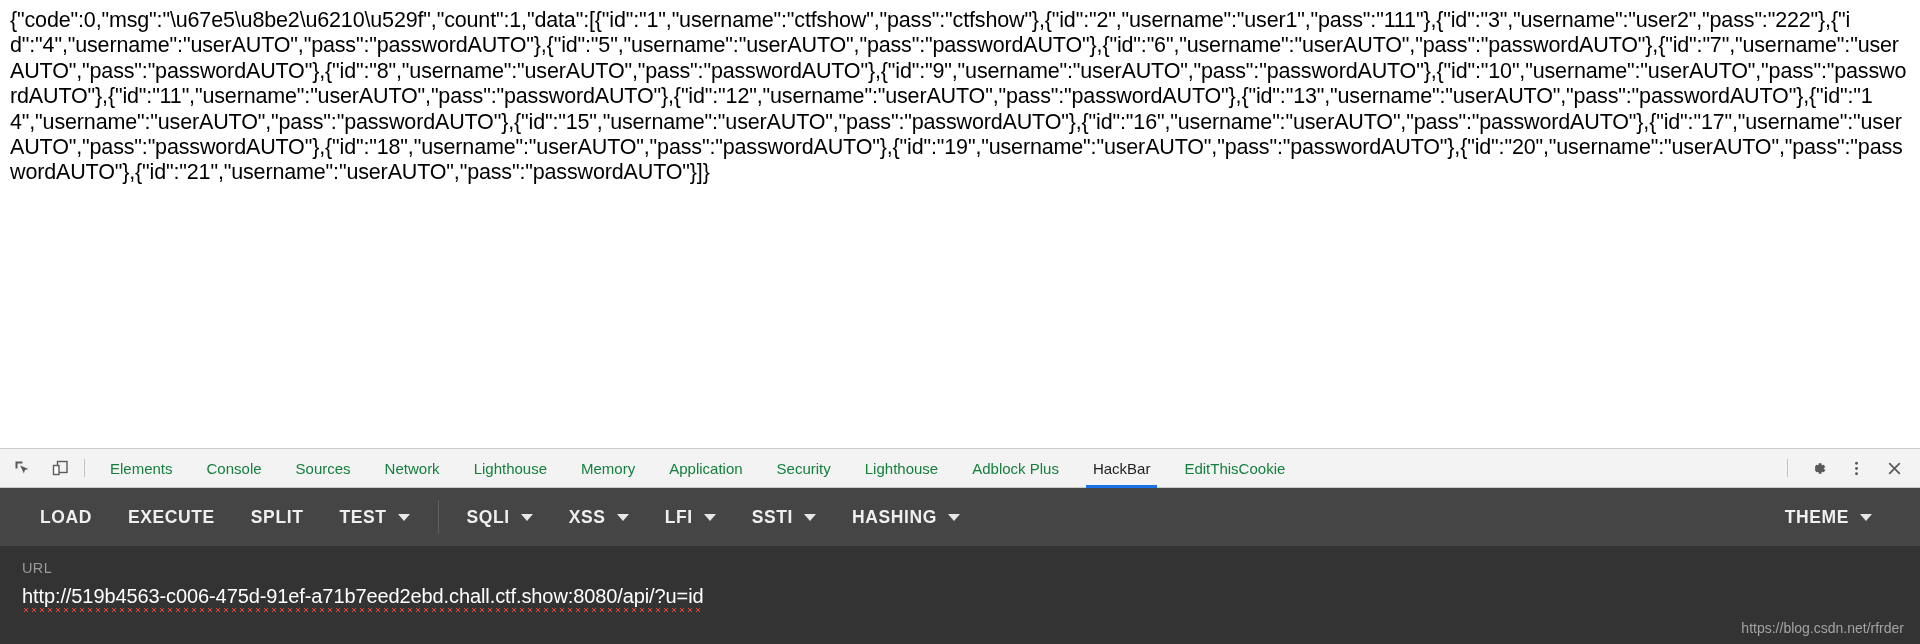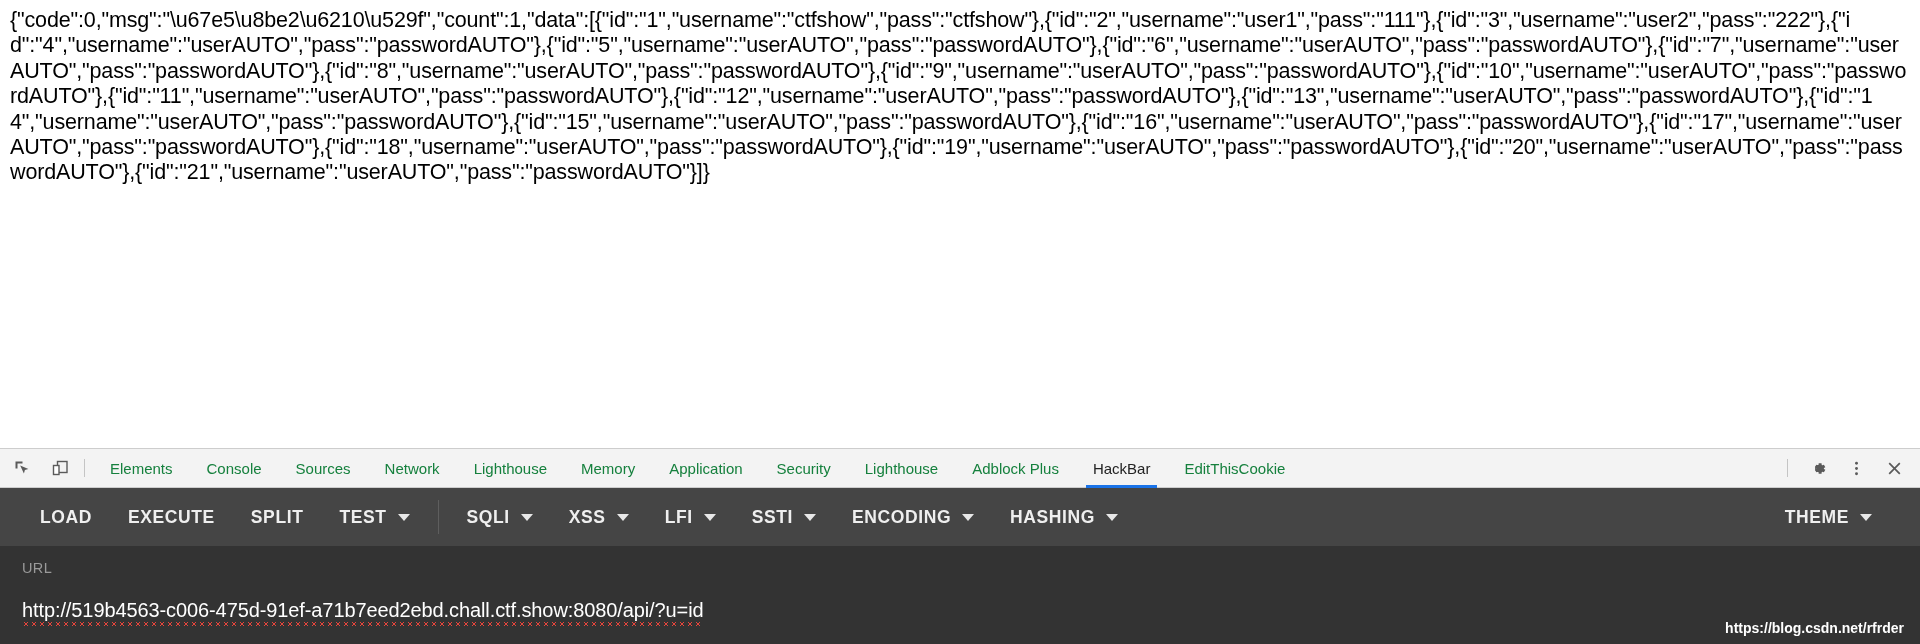--- a/index.html
+++ b/index.html
@@ -150,43 +150,42 @@
     height: 98px;
     background: #333333;
     padding: 14px 0 0 22px;
     box-sizing: border-box;
     position: relative;
   }
   #url-label {
     color: #9a9a9a;
     font-size: 14.5px;
     letter-spacing: 0.4px;
-    margin-bottom: 23px;
+    margin-bottom: 9px;
   }
   #url-value {
     color: #ffffff;
     font-size: 20px;
     letter-spacing: -0.1px;
     display: inline-block;
     padding-bottom: 4px;
     background-repeat: repeat-x;
     background-position: left bottom;
     background-size: 8px 4px;
     background-image:
       linear-gradient(45deg, transparent 45%, #e8453c 45%, #e8453c 55%, transparent 55%),
       linear-gradient(-45deg, transparent 45%, #e8453c 45%, #e8453c 55%, transparent 55%);
     cursor: text;
   }
   #watermark {
     position: absolute;
     right: 16px;
     bottom: 8px;
-    color: #ffffff;
+    color: #a3a3a3;
     font-size: 14px;
-    font-weight: bold;
   }
 </style>
 </head>
 <body>
 
 <div id="response-pane">
   <pre id="response-text">{"code":0,"msg":"\u67e5\u8be2\u6210\u529f","count":1,"data":[{"id":"1","username":"ctfshow","pass":"ctfshow"},{"id":"2","username":"user1","pass":"111"},{"id":"3","username":"user2","pass":"222"},{"id":"4","username":"userAUTO","pass":"passwordAUTO"},{"id":"5","username":"userAUTO","pass":"passwordAUTO"},{"id":"6","username":"userAUTO","pass":"passwordAUTO"},{"id":"7","username":"userAUTO","pass":"passwordAUTO"},{"id":"8","username":"userAUTO","pass":"passwordAUTO"},{"id":"9","username":"userAUTO","pass":"passwordAUTO"},{"id":"10","username":"userAUTO","pass":"passwordAUTO"},{"id":"11","username":"userAUTO","pass":"passwordAUTO"},{"id":"12","username":"userAUTO","pass":"passwordAUTO"},{"id":"13","username":"userAUTO","pass":"passwordAUTO"},{"id":"14","username":"userAUTO","pass":"passwordAUTO"},{"id":"15","username":"userAUTO","pass":"passwordAUTO"},{"id":"16","username":"userAUTO","pass":"passwordAUTO"},{"id":"17","username":"userAUTO","pass":"passwordAUTO"},{"id":"18","username":"userAUTO","pass":"passwordAUTO"},{"id":"19","username":"userAUTO","pass":"passwordAUTO"},{"id":"20","username":"userAUTO","pass":"passwordAUTO"},{"id":"21","username":"userAUTO","pass":"passwordAUTO"}]}</pre>
 </div>
 
 <div id="devtools">
@@ -272,24 +271,20 @@
     </div>
     <div class="hb-btn">
       <span>LFI</span>
       <span class="hb-caret"></span>
     </div>
     <div class="hb-btn">
       <span>SSTI</span>
       <span class="hb-caret"></span>
     </div>
     <div class="hb-btn">
-      <span>ENCODING</span>
-      <span class="hb-caret"></span>
-    </div>
-    <div class="hb-btn">
       <span>HASHING</span>
       <span class="hb-caret"></span>
     </div>
 
     <div id="hackbar-toolbar-right">
       <div class="hb-btn">
         <span>THEME</span>
         <span class="hb-caret"></span>
       </div>
     </div>

